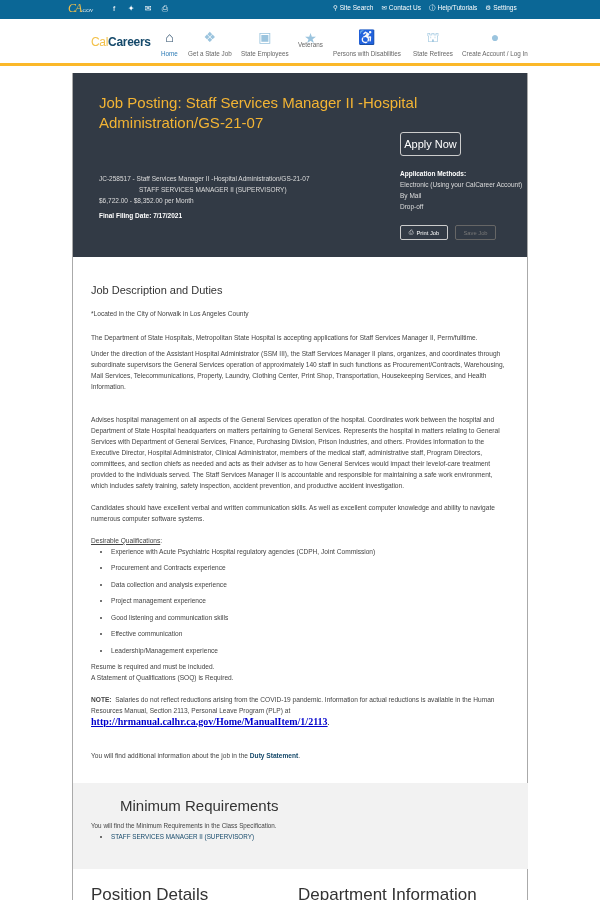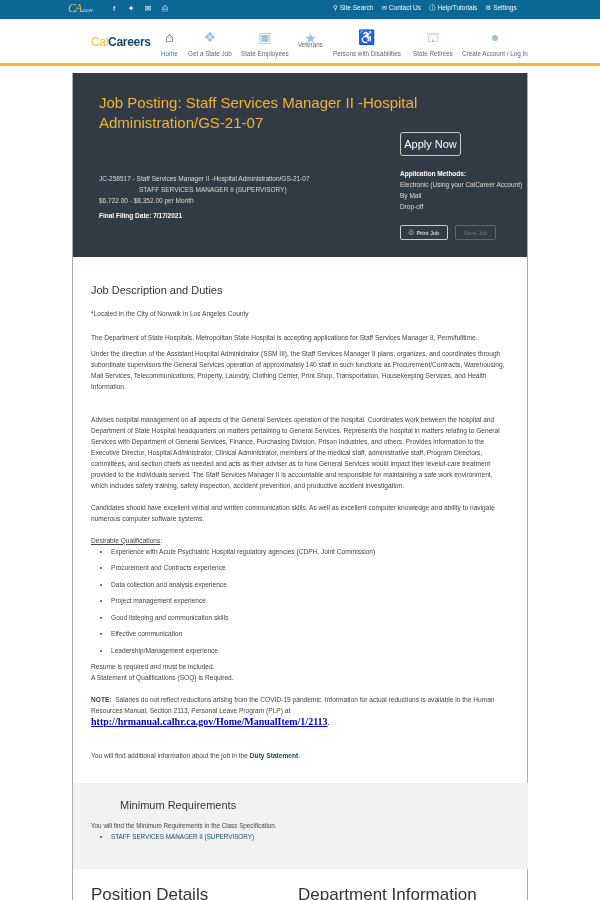--- a/index.html
+++ b/index.html
@@ -33,21 +33,21 @@
   .body { padding: 17px 18px 0 18px; font-size: 6.6px; line-height: 11px; color: #444; margin-top: 11px; }
   .body h2 { font-weight: normal; font-size: 11px; color: #333; margin-bottom: 12px; }
   .body p { margin-bottom: 4px; }
   .body ul { list-style: disc; padding-left: 20px; }
   .body ul.quals li { margin-bottom: 5.5px; }
   .u { text-decoration: underline; }
   .hr-link { font-family: "Liberation Serif", serif; font-weight: bold; font-size: 10px; color: #0000cc; text-decoration: underline; }
   .bold-link { font-weight: bold; color: #15496a; }
   .gray-band { background: #f2f2f2; height: 86px; position: absolute; left: 0; top: 710px; width: 455px; }
   .col { position: absolute; font-size: 6.3px; line-height: 11px; color: #444; }
-  .col h3 { font-weight: normal; font-size: 11px; color: #333; margin-bottom: 9px; padding-left: 29px; }
+  .col h3 { font-weight: normal; font-size: 15px; color: #333; margin-bottom: 9px; padding-left: 29px; }
   .col ul { list-style: disc; padding-left: 20px; }
   .col a { color: #15496a; text-decoration: none; }
   .posdet { position: absolute; font-weight: normal; font-size: 17px; color: #333; }
 </style>
 </head>
 <body>
 
 <div class="topbar">
   <div class="ca-logo"><span>CA</span><small>.GOV</small></div>
   <div class="social">

